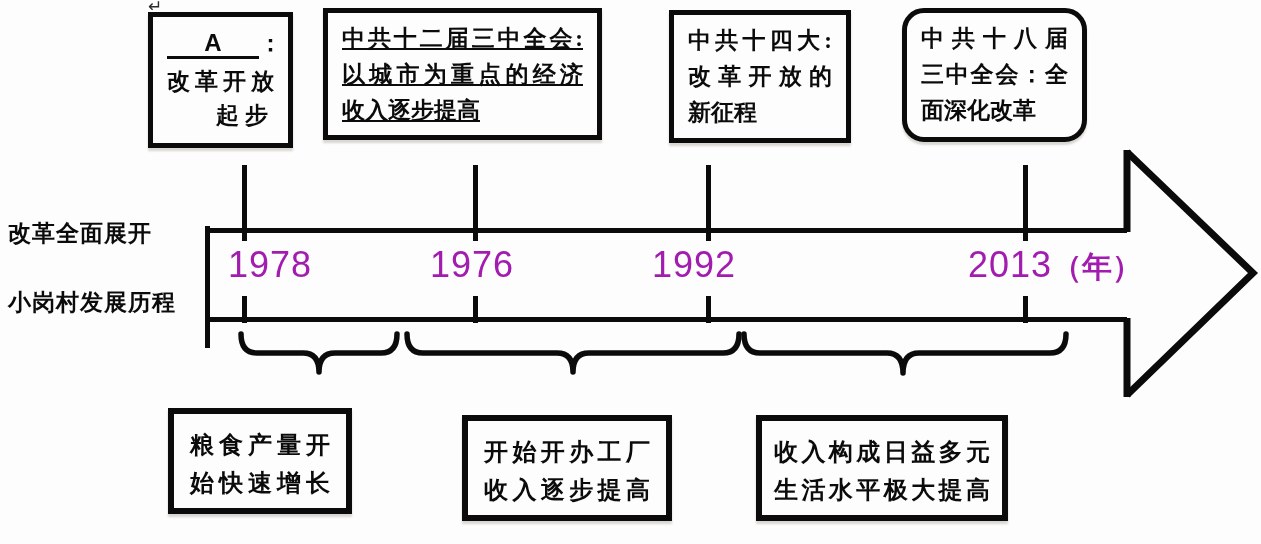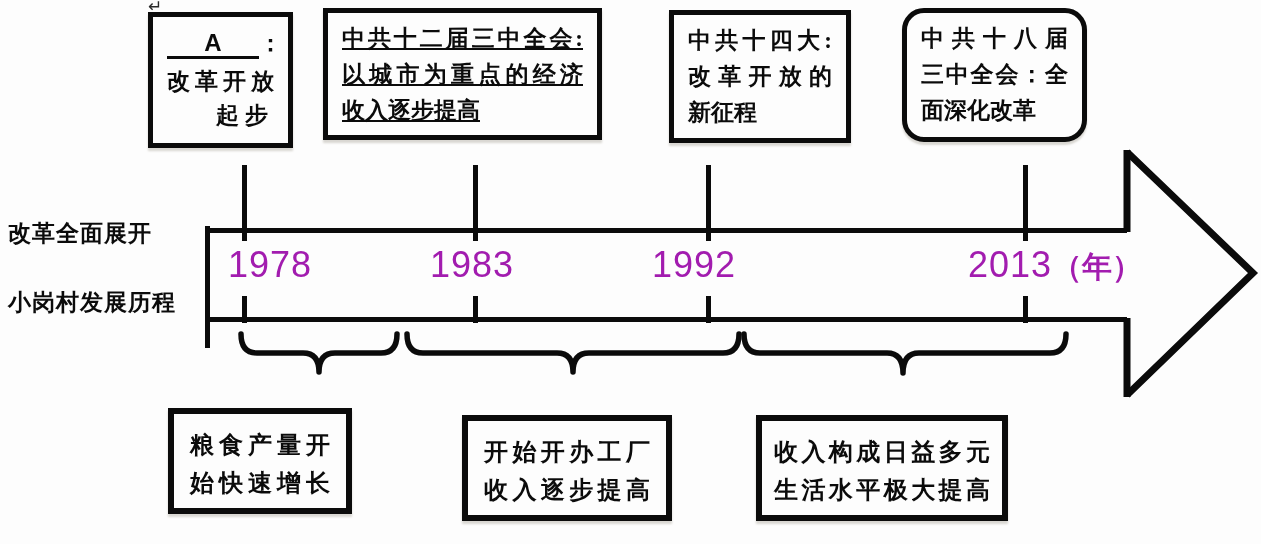--- a/index.html
+++ b/index.html
@@ -104,21 +104,21 @@
   <div class="connector" style="left:473px;"></div>
   <div class="connector" style="left:706px;"></div>
   <div class="connector" style="left:1023px;"></div>
 
   <div class="tick-low" style="left:242px;"></div>
   <div class="tick-low" style="left:473px;"></div>
   <div class="tick-low" style="left:706px;"></div>
   <div class="tick-low" style="left:1023px;"></div>
 
   <div class="year" style="left:228px;">1978</div>
-  <div class="year" style="left:430px;">1983</div>
+  <div class="year" style="left:430px;">1976</div>
   <div class="year" style="left:652px;">1992</div>
   <div class="year" style="left:968px;"><span>2013</span><span class="suffix">（年）</span></div>
 
   <svg id="overlay" width="1261" height="544" viewBox="0 0 1261 544">
     <path d="M241,334 Q241,353 257,353 L303,353 Q319,353 319,372 Q319,353 335,353 L381,353 Q397,353 397,334" fill="none" stroke="#0b0b0b" stroke-width="5.5" stroke-linecap="round" stroke-linejoin="round"></path>
     <path d="M407,334 Q407,353 423,353 L557,353 Q573,353 573,372 Q573,353 589,353 L723,353 Q739,353 739,334" fill="none" stroke="#0b0b0b" stroke-width="5.5" stroke-linecap="round" stroke-linejoin="round"></path>
     <path d="M744,334 Q744,353 760,353 L887,353 Q903,353 903,373 Q903,353 919,353 L1050,353 Q1066,353 1066,334" fill="none" stroke="#0b0b0b" stroke-width="5.5" stroke-linecap="round" stroke-linejoin="round"></path>
     <polygon points="1127,152 1253,273 1127,395" fill="#fdfdfd" stroke="none"></polygon>
     <path d="M1127,152 L1253,273 L1127,395" fill="none" stroke="#0b0b0b" stroke-width="7"></path>
     <path d="M1127,150 L1127,232" stroke="#0b0b0b" stroke-width="7" fill="none"></path>

